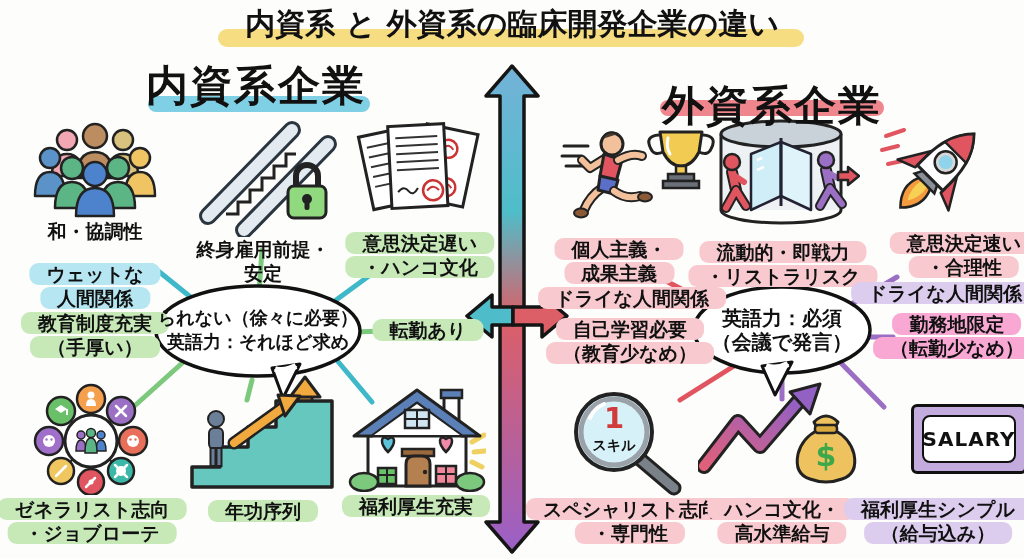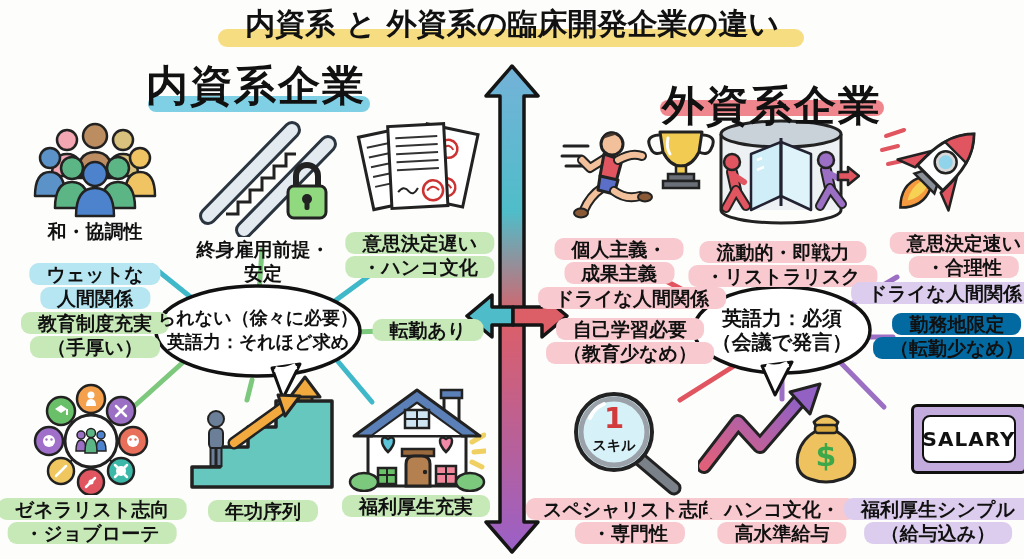--- a/index.html
+++ b/index.html
@@ -13,21 +13,21 @@
   #art{position:absolute;left:0;top:0;z-index:1;}
   .icon{position:absolute;z-index:2;}
   .label{position:absolute;transform:translateX(-50%);text-align:center;font-weight:bold;
     font-size:19px;line-height:24px;white-space:nowrap;z-index:3;}
   .label .ln{display:block;}
   .hl{padding:0 17px;border-radius:9px;}
   .hl-green{background:#c7e9b8;}
   .hl-cyan{background:#b5e6f2;}
   .hl-pink{background:#f8c9cf;}
   .hl-purple{background:#dccdee;}
-  .hl-yellow{background:#0369a1;margin-left:24px;}
+  .hl-yellow{background:#f9a8d4;margin-left:24px;}
   .bubble-text{position:absolute;transform:translate(-50%,-50%);text-align:center;
     font-weight:bold;white-space:nowrap;z-index:3;line-height:24px;}
   .bubble-text .ln{display:block;}
   .mag-num{position:absolute;left:52px;top:16px;transform:translateX(-50%);
     color:#d23b3b;font-size:29px;font-weight:bold;line-height:1;}
   .mag-label{position:absolute;left:52px;top:50px;transform:translateX(-50%);
     font-size:14px;font-weight:bold;line-height:1;}
   .money-symbol{position:absolute;left:128px;top:73px;transform:translate(-50%,-50%);
     color:#3da84a;font-size:30px;font-weight:bold;}
   .salary-sign{position:absolute;left:880px;top:404px;width:116px;height:70px;

